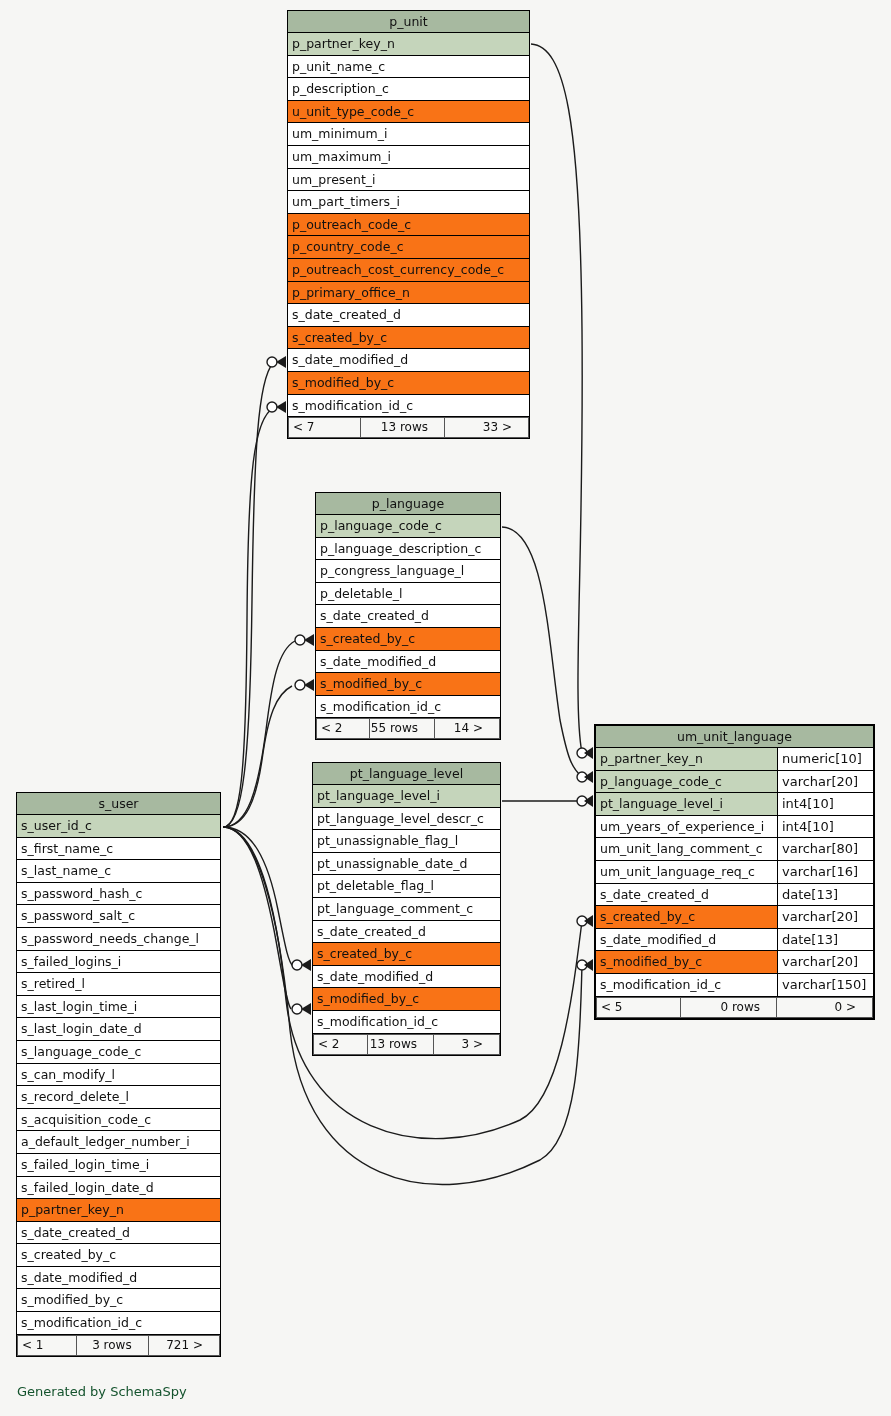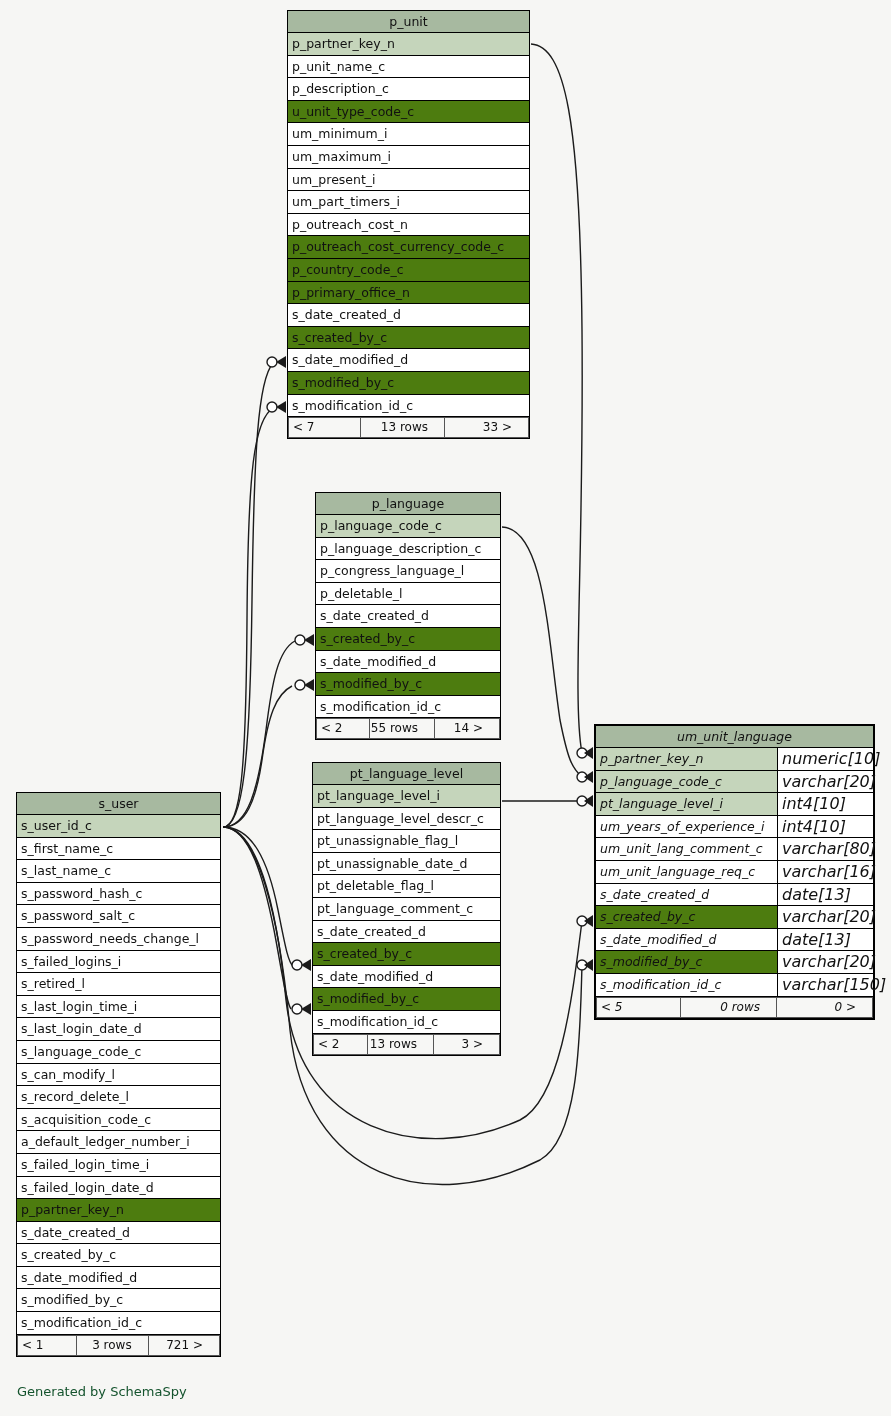--- a/index.html
+++ b/index.html
@@ -12,21 +12,21 @@
   }
   #diagram{position:absolute;left:0;top:0;width:891px;height:1000px;border-radius:30px;}
   #edges{position:absolute;left:0;top:0;width:891px;height:1416px;pointer-events:none;}
 
   .table-box{
     position:absolute;
     background:#ffffff;
     border:1px solid #000000;
     box-sizing:border-box;
   }
-  .table-box.focal{border-width:2px;font-style:italic;}
+  .table-box.focal{border-width:2px;}
 
   .tbl-title{
     background:#a7b9a0;
     border-bottom:1px solid #000;
     text-align:center;
     font-size:12.5px;
     color:#111;
     height:22px;
     line-height:22px;
     box-sizing:border-box;
@@ -47,32 +47,32 @@
     font-size:12.5px;
     line-height:21px;
     padding-left:4px;
     color:#111;
     white-space:nowrap;
     overflow:hidden;
     box-sizing:border-box;
   }
   .col-type{
     flex:0 0 auto;
-    font-size:16px;
+    font-size:13px;
     line-height:21px;
     padding-left:4px;
     color:#111;
     white-space:nowrap;
     border-left:1px solid #000;
     box-sizing:border-box;
     width:96px;
   }
   .col-row.pk .col-name{background:#c5d5bb;}
   .col-row.pk .col-type{background:#ffffff;}
-  .col-row.fk .col-name{background:#4d7c0f;}
+  .col-row.fk .col-name{background:#f97316;}
   .col-row.fk .col-type{background:#ffffff;}
 
   .tbl-footer{
     display:flex;
     height:21px;
     box-sizing:border-box;
     background:#f7f7f5;
   }
   .tbl-footer .fcell{
     font-size:12px;
@@ -175,28 +175,28 @@
         </div>
         <div class="col-row">
           <div class="col-name">um_maximum_i</div>
         </div>
         <div class="col-row">
           <div class="col-name">um_present_i</div>
         </div>
         <div class="col-row">
           <div class="col-name">um_part_timers_i</div>
         </div>
-        <div class="col-row">
-          <div class="col-name">p_outreach_cost_n</div>
+        <div class="col-row fk">
+          <div class="col-name">p_outreach_code_c</div>
+        </div>
+        <div class="col-row fk">
+          <div class="col-name">p_country_code_c</div>
         </div>
         <div class="col-row fk">
           <div class="col-name">p_outreach_cost_currency_code_c</div>
-        </div>
-        <div class="col-row fk">
-          <div class="col-name">p_country_code_c</div>
         </div>
         <div class="col-row fk">
           <div class="col-name">p_primary_office_n</div>
         </div>
         <div class="col-row">
           <div class="col-name">s_date_created_d</div>
         </div>
         <div class="col-row fk">
           <div class="col-name">s_created_by_c</div>
         </div>

